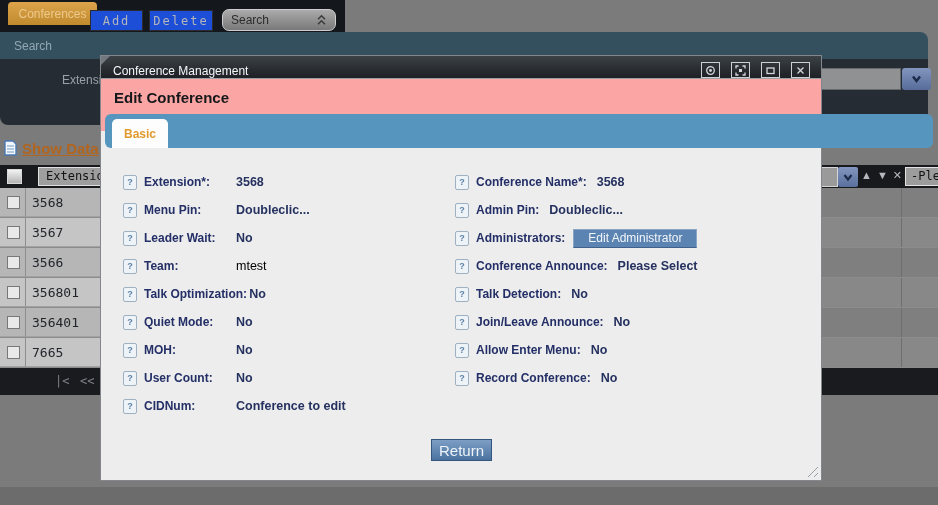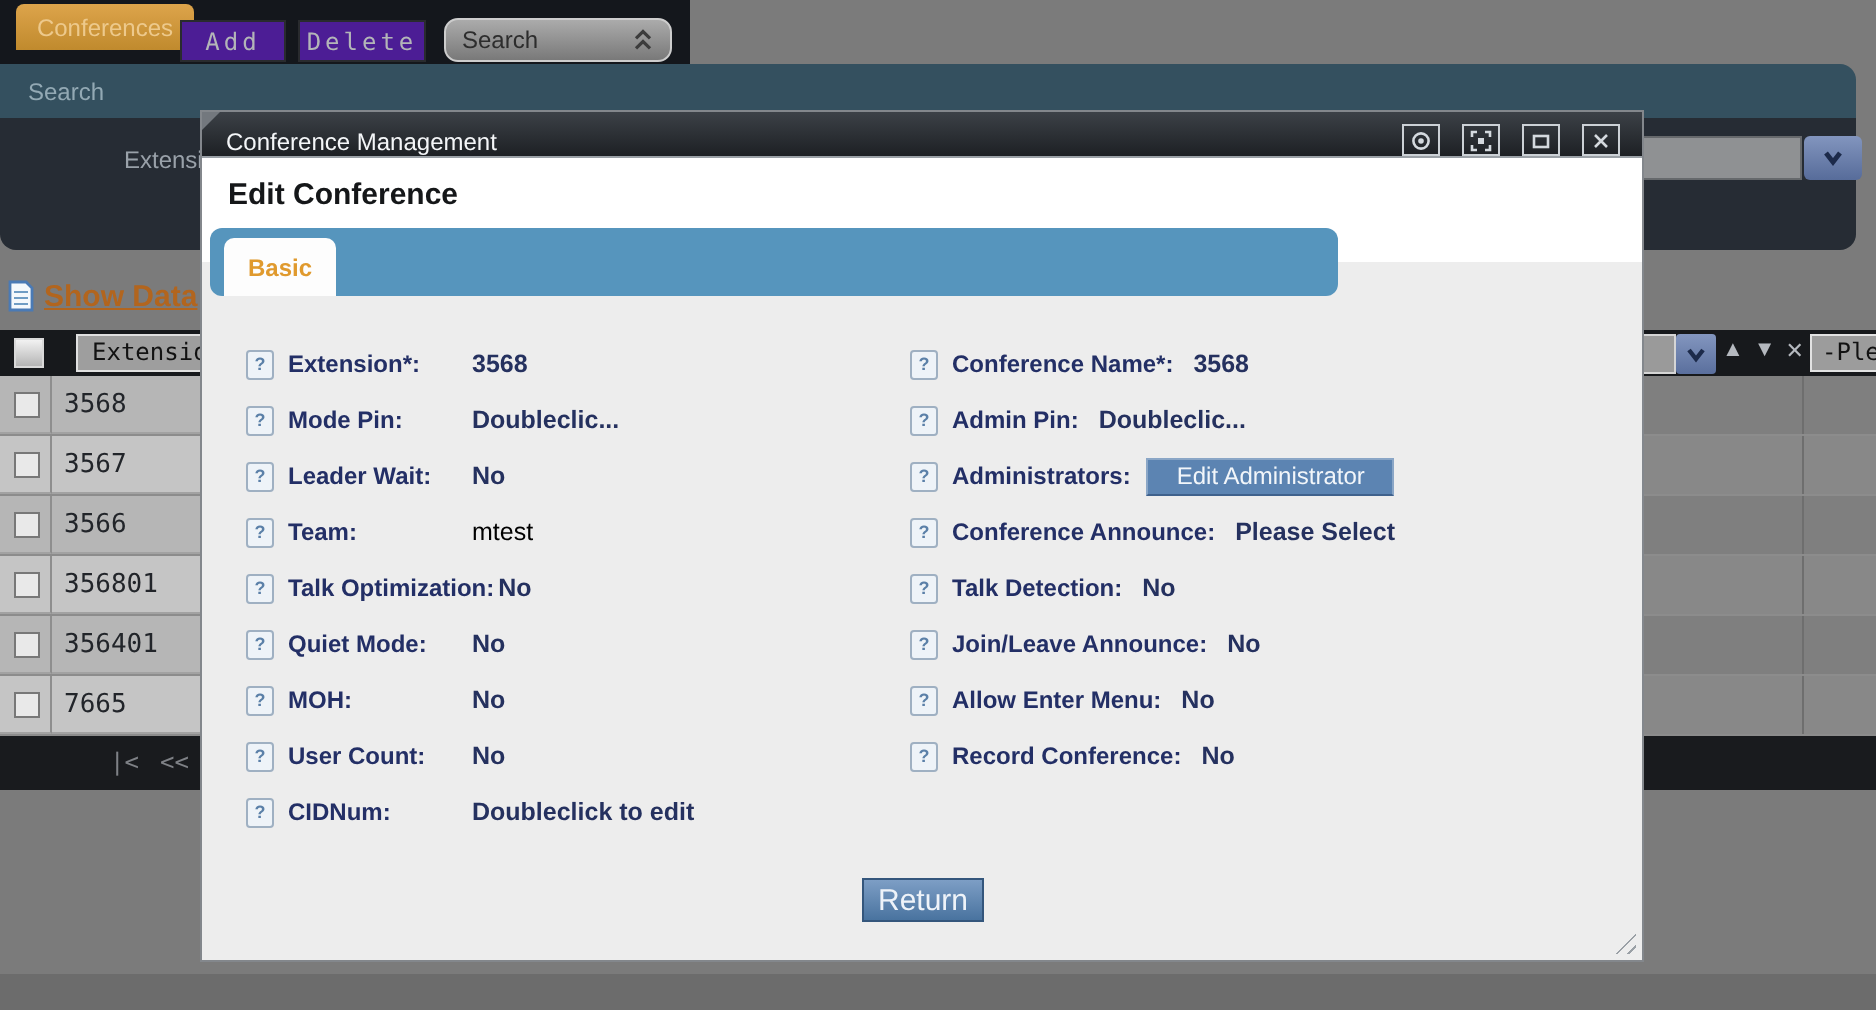--- a/index.html
+++ b/index.html
@@ -5,21 +5,21 @@
   html,body{margin:0;padding:0;background:#555;}
   .screen{position:relative;width:938px;height:505px;overflow:hidden;background:#7b7b7b;
           font-family:"Liberation Sans",sans-serif;}
   .abs{position:absolute;}
 
   
   .toolbar{left:0;top:0;width:345px;height:32px;background:#14171c;}
   .tab-conf{left:8px;top:2px;width:89px;height:23px;border-radius:4px 4px 0 0;
             background:linear-gradient(#dda44b,#c08a2d);color:#edc98c;font-size:12px;
             display:flex;align-items:center;justify-content:center;}
-  .btn-dark{top:10px;height:21px;background:#4c1d95;border:1px solid #292b2e;color:#b3b5b8;
+  .btn-dark{top:10px;height:21px;background:#1d4ed8;border:1px solid #292b2e;color:#b3b5b8;
             font-family:"DejaVu Sans Mono",monospace;font-size:12px;letter-spacing:2px;
             display:flex;align-items:center;justify-content:center;box-sizing:border-box;}
   .btn-add{left:90px;width:53px;}
   .btn-del{left:149px;width:64px;}
   .sel-toolbar{left:222px;top:9px;width:114px;height:22px;border-radius:7px;box-sizing:border-box;
                background:linear-gradient(#ababab,#797979);border:1px solid #cdcdcd;color:#2d2d2d;
                font-size:12px;display:flex;align-items:center;padding:0 8px;}
   .sel-toolbar .grow{flex:1;}
 
   
@@ -75,23 +75,23 @@
 
   
   .dlg{left:100px;top:55px;width:722px;height:426px;background:#ededed;border:1px solid #83878c;
        box-sizing:border-box;z-index:10;}
   .fold{left:0;top:0;width:0;height:0;border-top:9px solid #73787e;border-right:9px solid transparent;z-index:3;}
   .dlg-titlebar{left:0;top:0;width:100%;height:23px;background:linear-gradient(#3c4147,#1d2024);
                 border-bottom:1px solid #9aa0a6;display:flex;align-items:flex-end;box-sizing:border-box;}
   .dlg-title{color:#f4f6f8;font-size:12px;padding-left:12px;}
   .dlg-controls{margin-left:auto;display:flex;gap:11px;padding-right:11px;}
   .wicon{width:17px;height:14px;border:1px solid #ccd1d6;display:flex;align-items:center;justify-content:center;}
-  .dlg-header{left:0;top:23px;width:100%;height:52px;background:#ffffff;box-sizing:border-box;padding:10px 0 0 13px;}
+  .dlg-header{left:0;top:23px;width:100%;height:52px;background:#fca5a5;box-sizing:border-box;padding:10px 0 0 13px;}
   .dlg-heading{font-size:15px;font-weight:bold;color:#151719;}
-  .tabstrip{left:4px;top:58px;width:564px;height:34px;background:#5695bd;border-radius:6px;}
+  .tabstrip{left:4px;top:58px;width:828px;height:34px;background:#5695bd;border-radius:6px;}
   .tab-basic{position:absolute;left:7px;top:5px;width:56px;height:29px;background:#fdfdfd;
              border-radius:5px 5px 0 0;color:#e09a2e;font-weight:bold;font-size:12px;
              display:flex;align-items:center;justify-content:center;}
   .fcol{position:absolute;display:flex;flex-direction:column;}
   .fcol-left{left:22px;top:112px;}
   .fcol-right{left:354px;top:112px;}
   .frow{height:28px;display:flex;align-items:center;}
   .help{width:12px;height:13px;border:1px solid #9fb0c2;background:#eef3f8;border-radius:2px;
         color:#5b80a8;font-size:9px;font-weight:bold;display:flex;align-items:center;justify-content:center;
         margin-right:7px;flex:none;}
@@ -281,21 +281,21 @@
     </div>
 
     <div class="fcol fcol-left">
       <div class="frow">
         <span class="help">?</span>
         <span class="lbl">Extension*:</span>
         <span class="val">3568</span>
       </div>
       <div class="frow">
         <span class="help">?</span>
-        <span class="lbl">Mode Pin:</span>
+        <span class="lbl">Menu Pin:</span>
         <span class="val">Doubleclic...</span>
       </div>
       <div class="frow">
         <span class="help">?</span>
         <span class="lbl">Leader Wait:</span>
         <span class="val">No</span>
       </div>
       <div class="frow">
         <span class="help">?</span>
         <span class="lbl">Team:</span>
@@ -317,21 +317,21 @@
         <span class="val">No</span>
       </div>
       <div class="frow">
         <span class="help">?</span>
         <span class="lbl">User Count:</span>
         <span class="val">No</span>
       </div>
       <div class="frow">
         <span class="help">?</span>
         <span class="lbl">CIDNum:</span>
-        <span class="val">Doubleclick to edit</span>
+        <span class="val">Conference to edit</span>
       </div>
     </div>
 
     <div class="fcol fcol-right">
       <div class="frow">
         <span class="help">?</span>
         <span class="lbl">Conference Name*:</span>
         <span class="val">3568</span>
       </div>
       <div class="frow">

